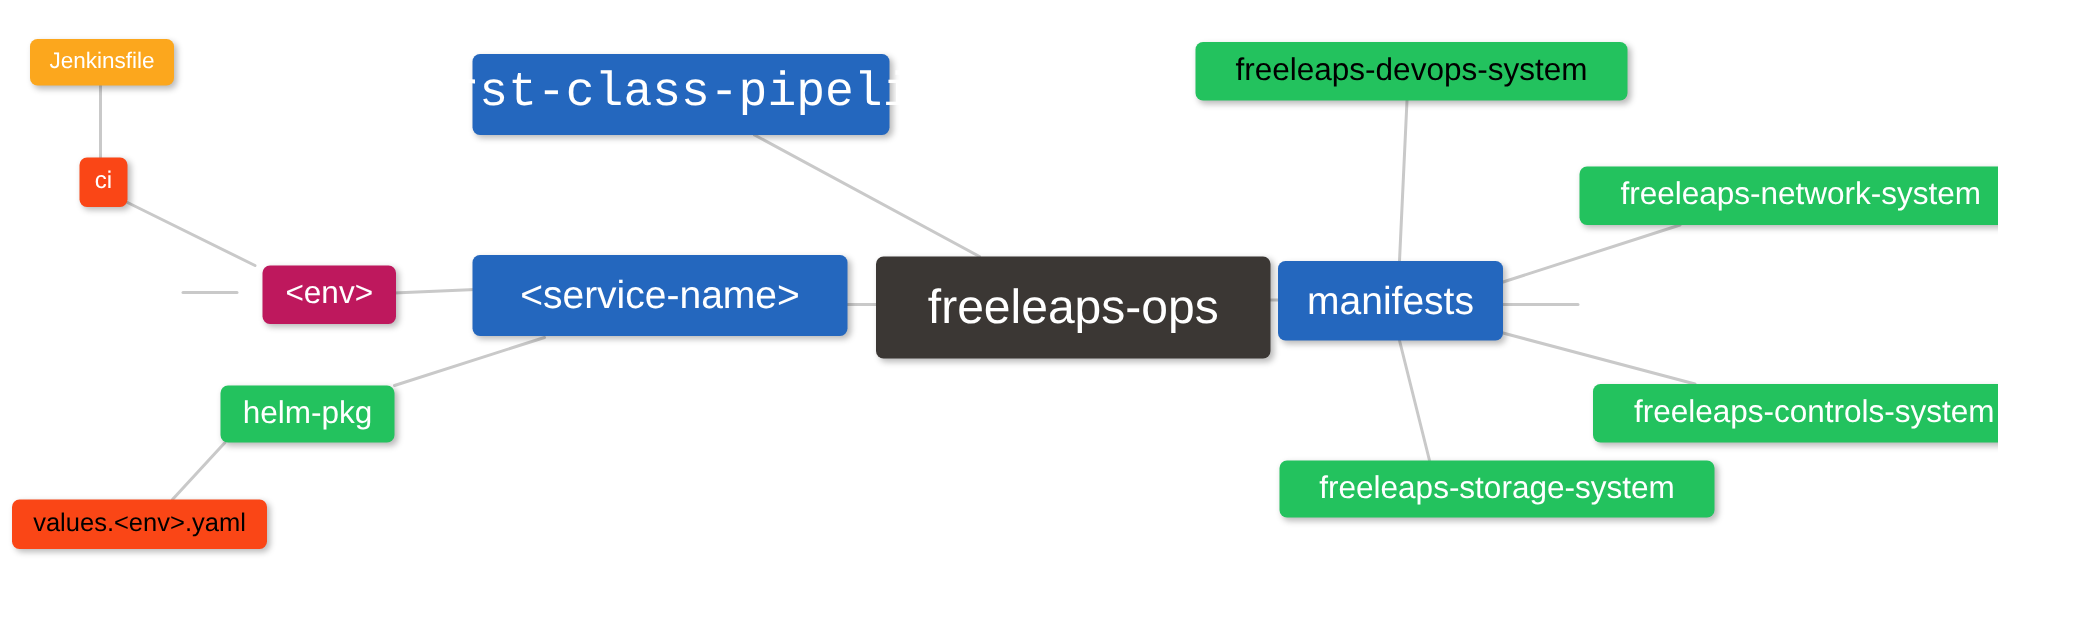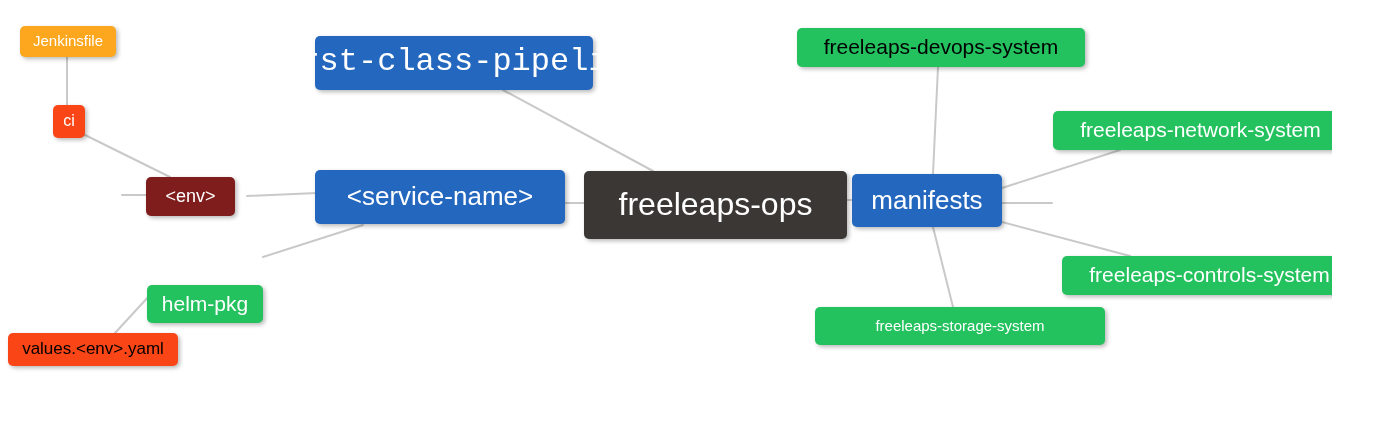--- a/index.html
+++ b/index.html
@@ -55,24 +55,24 @@
       <line x1="847" y1="200" x2="852" y2="200" stroke="#C9C9C9" stroke-width="2" stroke-linecap="round"></line>
       <line x1="933" y1="174" x2="938" y2="67" stroke="#C9C9C9" stroke-width="2" stroke-linecap="round"></line>
       <line x1="1002" y1="188" x2="1120" y2="150" stroke="#C9C9C9" stroke-width="2" stroke-linecap="round"></line>
       <line x1="1002" y1="203" x2="1052" y2="203" stroke="#C9C9C9" stroke-width="2" stroke-linecap="round"></line>
       <line x1="1002" y1="222" x2="1130" y2="256" stroke="#C9C9C9" stroke-width="2" stroke-linecap="round"></line>
       <line x1="933" y1="227" x2="953" y2="307" stroke="#C9C9C9" stroke-width="2" stroke-linecap="round"></line>
     </svg>
 
 <div class="node" style="left: 20px; top: 26px; width: 96px; height: 31px; font-size: 15px; background: rgb(252, 167, 29); color: rgb(255, 255, 255);">Jenkinsfile</div>
     <div class="node" style="left: 53px; top: 105px; width: 32px; height: 33px; font-size: 16px; background: rgb(250, 70, 22); color: rgb(255, 255, 255);">ci</div>
-    <div class="node" style="left: 146px; top: 177px; width: 89px; height: 39px; font-size: 18px; background: #7f1d1d; color: rgb(255, 255, 255);">&lt;env&gt;</div>
-    <div class="node" style="left: 147px; top: 257px; width: 116px; height: 38px; font-size: 21px; background: rgb(35, 194, 94); color: rgb(255, 255, 255); margin-top: 28px;">helm-pkg</div>
+    <div class="node" style="left: 175px; top: 177px; width: 89px; height: 39px; font-size: 21px; background: #be185d; color: rgb(255, 255, 255);">&lt;env&gt;</div>
+    <div class="node" style="left: 147px; top: 257px; width: 116px; height: 38px; font-size: 21px; background: rgb(35, 194, 94); color: rgb(255, 255, 255);">helm-pkg</div>
     <div class="node" style="left: 8px; top: 333px; width: 170px; height: 33px; font-size: 17px; background: rgb(250, 70, 22); color: #000000;">values.&lt;env&gt;.yaml</div>
     <div class="node" style="left: 315px; top: 36px; width: 278px; height: 54px; font-size: 32px; background: rgb(36, 103, 190); color: rgb(255, 255, 255); font-family: Liberation Mono, monospace;">first-class-pipeline</div>
     <div class="node" style="left: 315px; top: 170px; width: 250px; height: 54px; font-size: 26px; background: rgb(36, 103, 190); color: rgb(255, 255, 255);">&lt;service-name&gt;</div>
     <div class="node" style="left: 584px; top: 171px; width: 263px; height: 68px; font-size: 32px; background: rgb(59, 55, 52); color: rgb(255, 255, 255);">freeleaps-ops</div>
     <div class="node" style="left: 852px; top: 174px; width: 150px; height: 53px; font-size: 26px; background: rgb(36, 103, 190); color: rgb(255, 255, 255);">manifests</div>
     <div class="node" style="left: 797px; top: 28px; width: 288px; height: 39px; font-size: 21px; background: rgb(35, 194, 94); color: #000000;">freeleaps-devops-system</div>
     <div class="node" style="left: 1053px; top: 111px; width: 295px; height: 39px; font-size: 21px; background: rgb(35, 194, 94); color: rgb(255, 255, 255);">freeleaps-network-system</div>
     <div class="node" style="left: 1062px; top: 256px; width: 295px; height: 39px; font-size: 21px; background: rgb(35, 194, 94); color: rgb(255, 255, 255);">freeleaps-controls-system</div>
-    <div class="node" style="left: 815px; top: 307px; width: 290px; height: 38px; font-size: 15px; background: rgb(35, 194, 94); color: rgb(255, 255, 255);">freeleaps-storage-system</div>
+    <div class="node" style="left: 853px; top: 307px; width: 290px; height: 38px; font-size: 21px; background: rgb(35, 194, 94); color: rgb(255, 255, 255);">freeleaps-storage-system</div>
   </div>
 
 </body></html>

